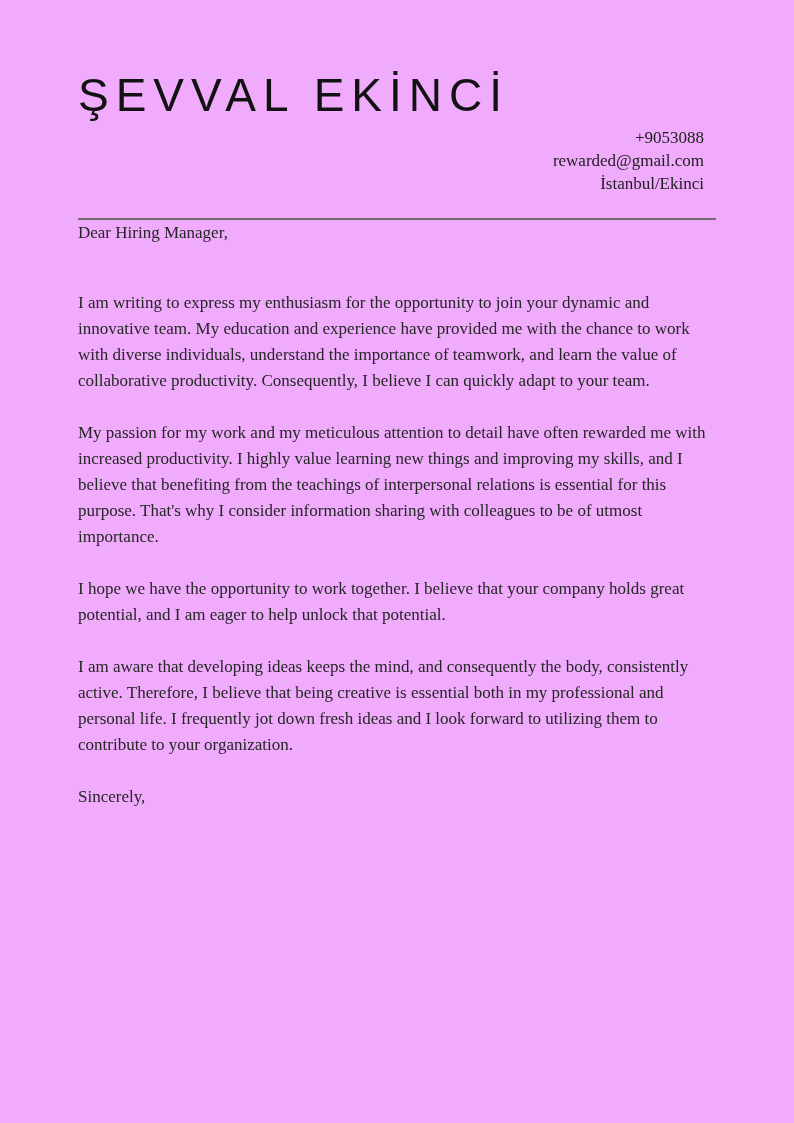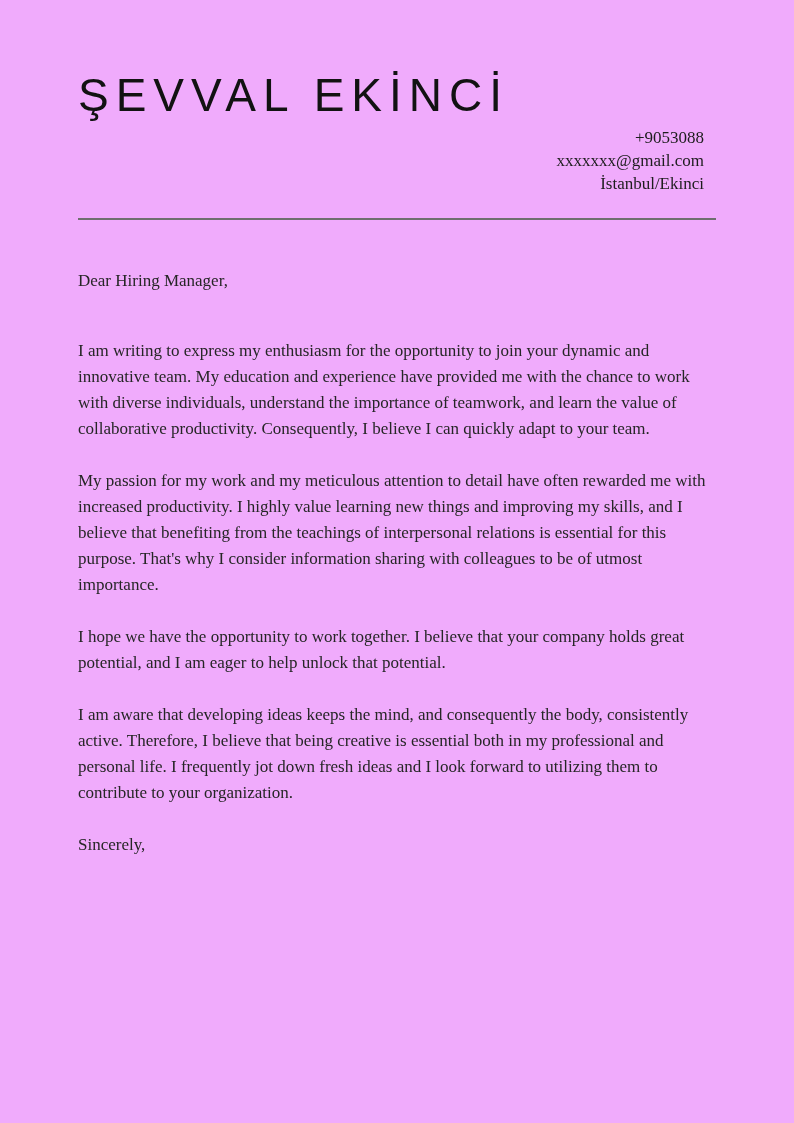--- a/index.html
+++ b/index.html
@@ -65,21 +65,20 @@
     border-top: 2px solid #6e6e6e;
     margin: 0;
   }
 
   
   .letter-body {
     font-family: "Liberation Serif", serif;
     font-size: 17px;
     line-height: 26px;
     color: #262626;
-    padding-top: 48px;
   }
   .salutation {
     margin: 0 0 44px 0;
   }
   .body-paragraph {
     margin: 0 0 26px 0;
     text-align: left;
   }
   .body-paragraph:last-of-type {
     margin-bottom: 0;
@@ -95,21 +94,21 @@
 <body>
 
 <div class="page">
   <div class="content">
 
     <div class="letter-header">
       <h1 class="name-heading">ŞEVVAL EKİNCİ</h1>
 
       <div class="contact-block">
         <span class="contact-line">+9053088</span>
-        <span class="contact-line">xxxxxxx@gmail.com</span>
+        <span class="contact-line">rewarded@gmail.com</span>
         <span class="contact-line">İstanbul/Ekinci</span>
       </div>
     </div>
 
     <hr class="divider">
 
     <div class="letter-body">
       <p class="salutation">Dear Hiring Manager,</p>
 
       <p class="body-paragraph">I am writing to express my enthusiasm for the opportunity to join your dynamic and innovative team. My education and experience have provided me with the chance to work with diverse individuals, understand the importance of teamwork, and learn the value of collaborative productivity. Consequently, I believe I can quickly adapt to your team.</p>

